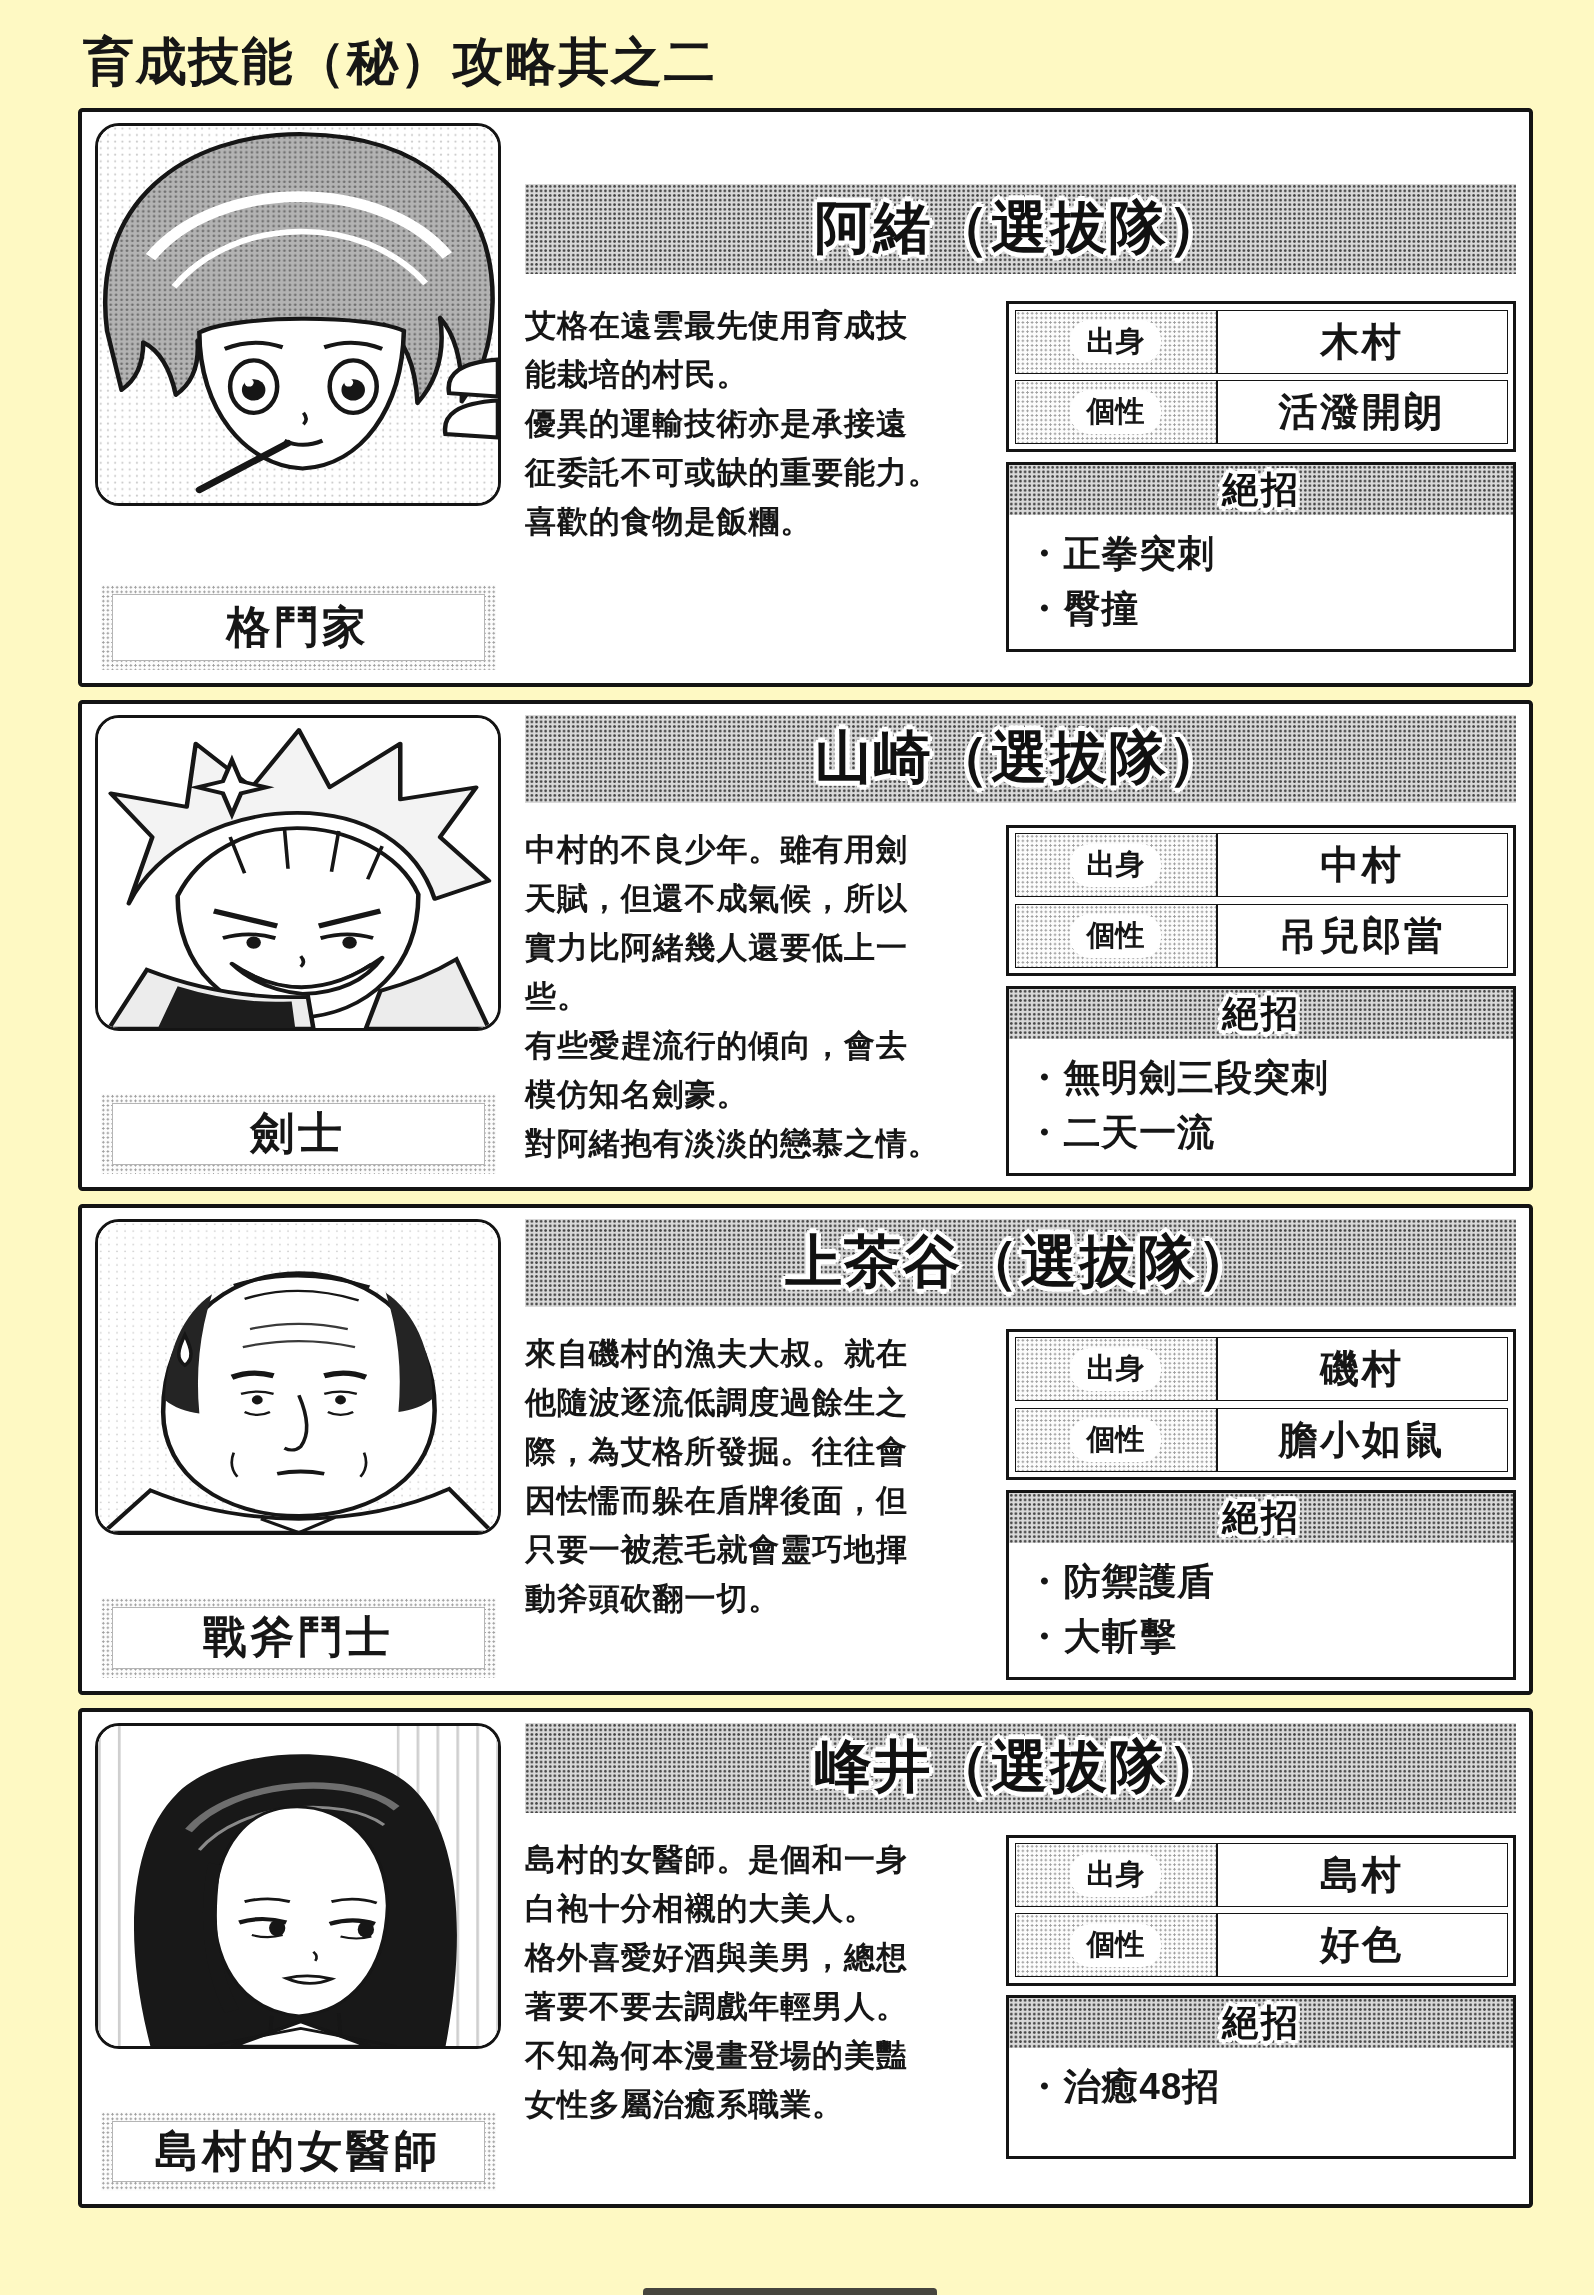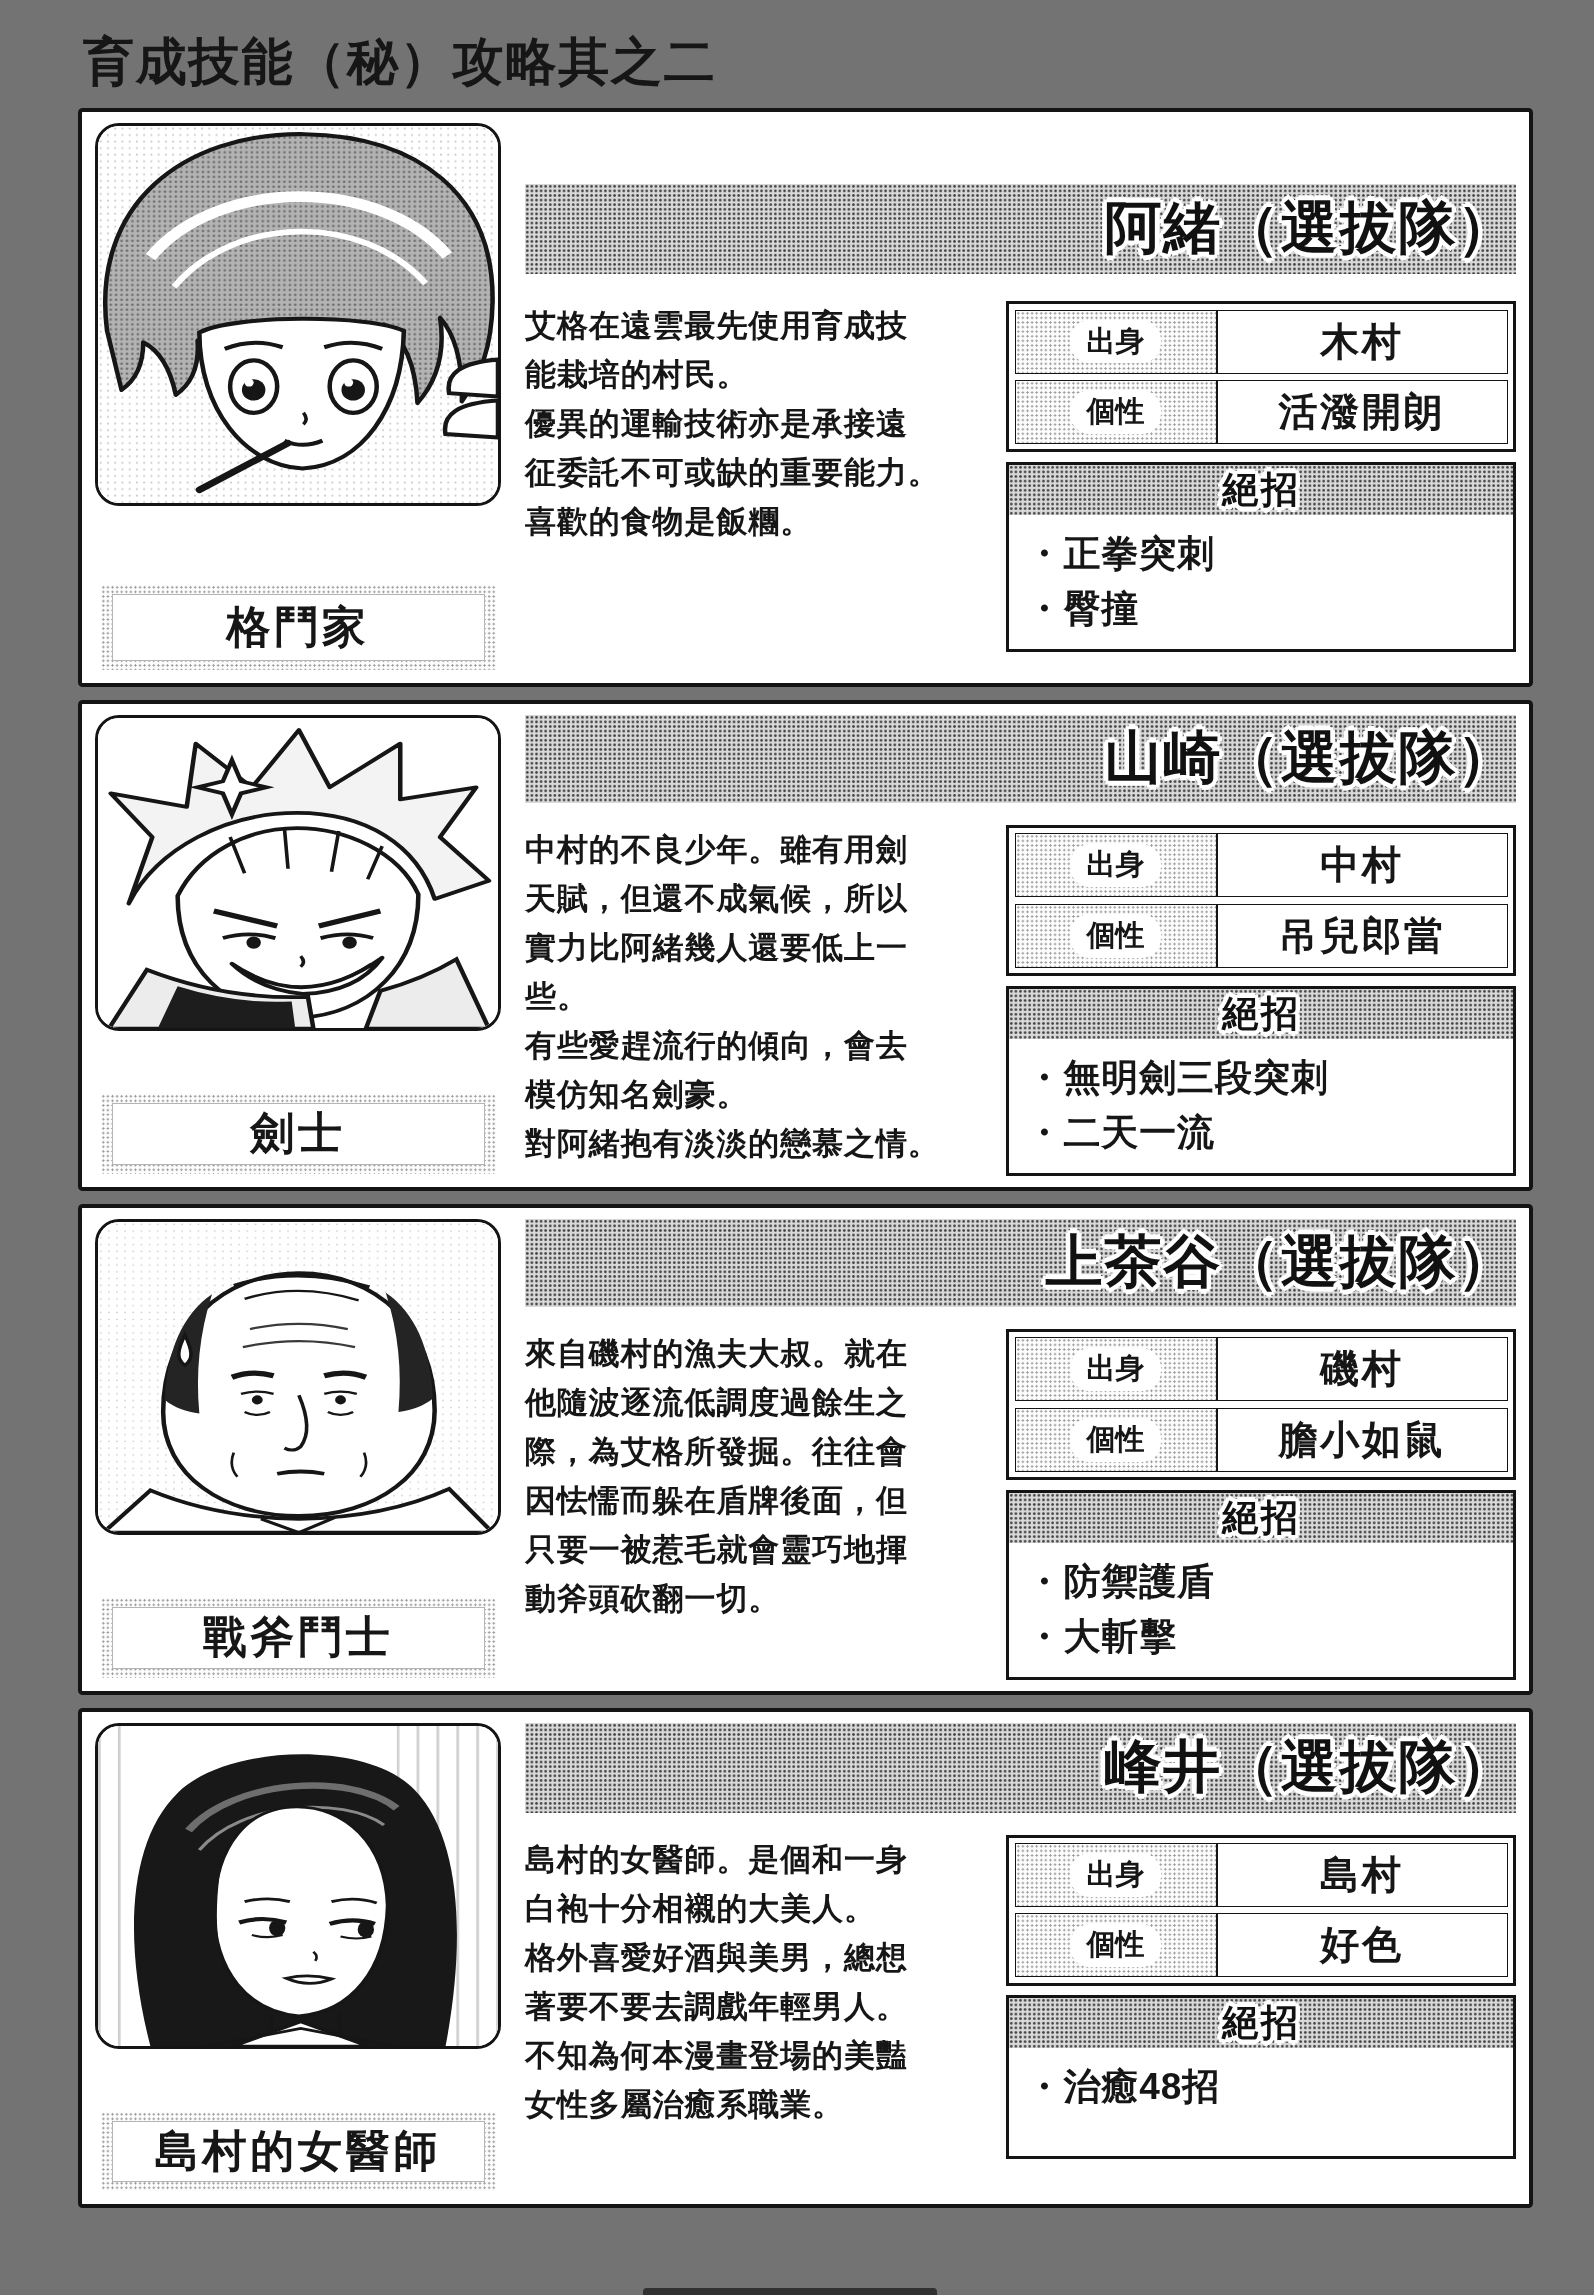--- a/index.html
+++ b/index.html
@@ -1,20 +1,20 @@
 <!DOCTYPE html>
 <html style="font-size:14.7px"><head>
 <meta charset="utf-8">
 <style>
   * { box-sizing: border-box; margin: 0; padding: 0; }
   html,body { background:#ffffff; }
   .page {
     position: relative;
     width: 1594px; height: 2296px;
-    background: #737373;
+    background: #fef9c3;
     color: #161616;
     font-family: "Liberation Sans", "DejaVu Sans", sans-serif;
     overflow: hidden;
   }
   .page-title {
     margin: 27.5px 0 11px 83px;
     font-size: 51px; font-weight: 800; letter-spacing: 1.8px;
   }
   
   .card {
@@ -50,21 +50,21 @@
 
   .class-label { margin: 14.7px 5.5px 1.8px; height: 92px; padding: 10px 12px; }
   .card-1 .class-label { margin-top: 31px; }
   .class-label-inner {
     height: 100%; background: #ffffff; outline: 0.9px solid #b5b5b5;
     display: flex; align-items: center; justify-content: center;
     font-size: 44px; font-weight: 700; letter-spacing: 3.7px;
   }
 
   .card-right { flex: 1; display: flex; flex-direction: column; min-width: 0; }
-  .name-band { height: 90px; display: flex; align-items: center; justify-content: flex-end; }
+  .name-band { height: 90px; display: flex; align-items: center; justify-content: center; }
   .card-1 .name-band { margin-top: 61px; }
   .name-text { font-size: 57px; font-weight: 800; letter-spacing: 1.8px; white-space: nowrap; }
   .outlined {
     color: #111;
     text-shadow:
       2.8px 0 0 #fff, -2.8px 0 0 #fff, 0 2.8px 0 #fff, 0 -2.8px 0 #fff,
       2.8px 2.8px 0 #fff, -2.8px -2.8px 0 #fff, 2.8px -2.8px 0 #fff, -2.8px 2.8px 0 #fff,
       4.6px 0 0 #fff, -4.6px 0 0 #fff, 0 4.6px 0 #fff, 0 -4.6px 0 #fff;
   }
 

